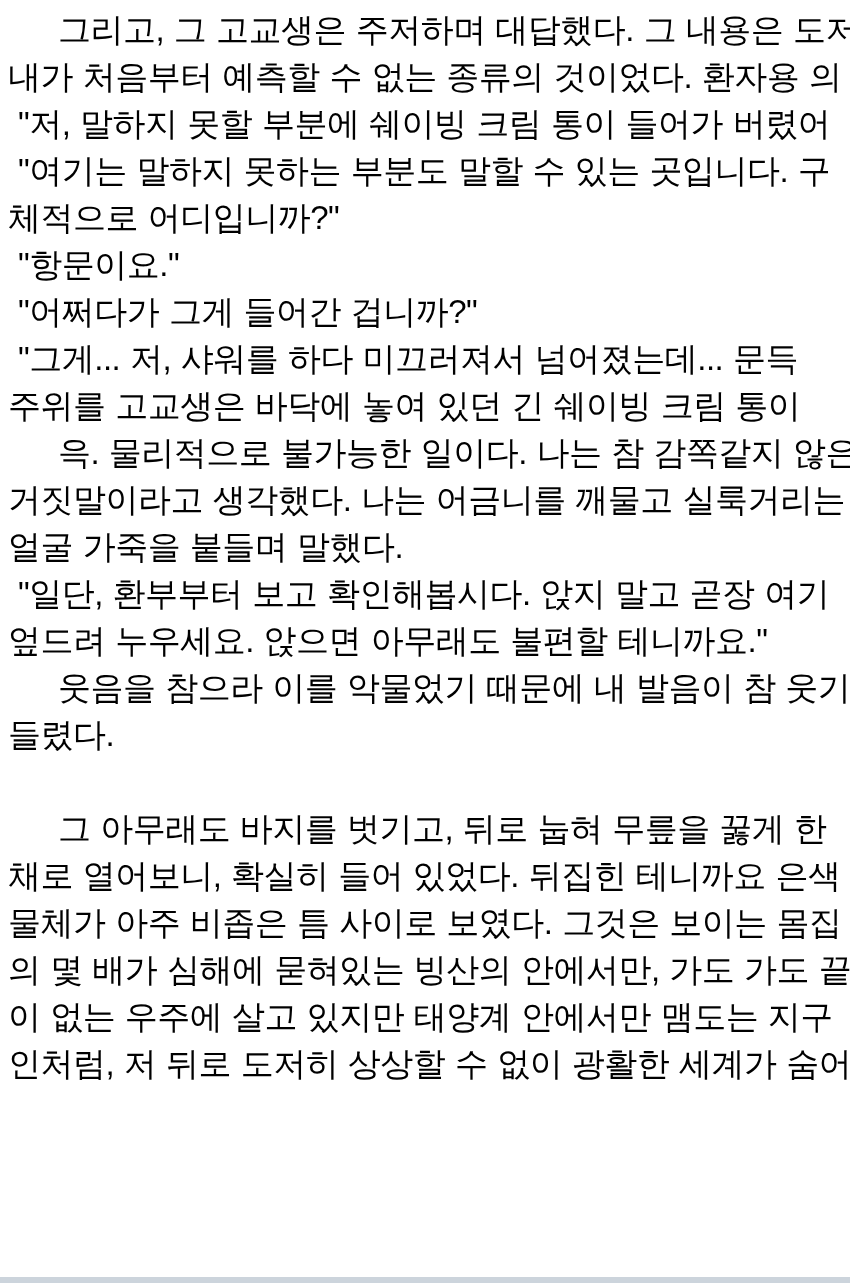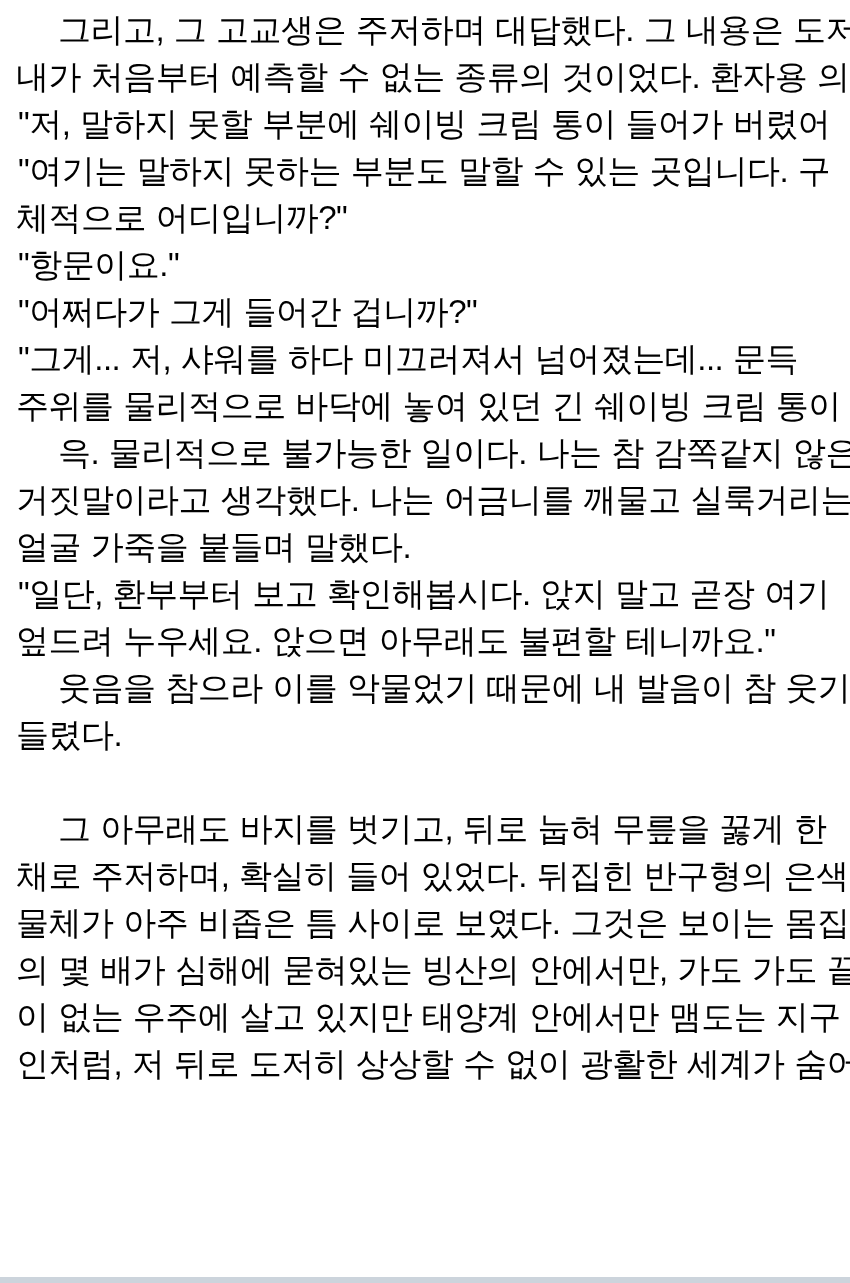--- a/index.html
+++ b/index.html
@@ -28,21 +28,21 @@
   }
   .line {
     height: 47px;
     white-space: pre;
   }
   
   .in-para  { padding-left: 50px; }
   
   .in-quote { padding-left: 10px; }
   
-  .in-none  { padding-left: 0; margin-left: 8px; }
+  .in-none  { padding-left: 0; }
   
   .in-blank { padding-left: 0; }
   .bottom-strip {
     position: absolute;
     left: 0;
     bottom: 0;
     width: 850px;
     height: 6px;
   }
 </style>
@@ -53,31 +53,31 @@
   <div class="doc" style="color: rgb(0, 0, 0);">
 
   <div class="line in-para">그리고, 그 고교생은 주저하며 대답했다. 그 내용은 도저히</div>
       <div class="line in-none">내가 처음부터 예측할 수 없는 종류의 것이었다. 환자용 의</div>
       <div class="line in-quote">"저, 말하지 못할 부분에 쉐이빙 크림 통이 들어가 버렸어</div>
       <div class="line in-quote">"여기는 말하지 못하는 부분도 말할 수 있는 곳입니다. 구</div>
       <div class="line in-none">체적으로 어디입니까?"</div>
       <div class="line in-quote">"항문이요."</div>
       <div class="line in-quote">"어쩌다가 그게 들어간 겁니까?"</div>
       <div class="line in-quote">"그게... 저, 샤워를 하다 미끄러져서 넘어졌는데... 문득</div>
-      <div class="line in-none">주위를 물리적으로 바닥에 놓여 있던 긴 쉐이빙 크림 통이</div>
+      <div class="line in-none">주위를 고교생은 바닥에 놓여 있던 긴 쉐이빙 크림 통이</div>
       <div class="line in-para">윽. 물리적으로 불가능한 일이다. 나는 참 감쪽같지 않은</div>
       <div class="line in-none">거짓말이라고 생각했다. 나는 어금니를 깨물고 실룩거리는</div>
       <div class="line in-none">얼굴 가죽을 붙들며 말했다.</div>
       <div class="line in-quote">"일단, 환부부터 보고 확인해봅시다. 앉지 말고 곧장 여기</div>
       <div class="line in-none">엎드려 누우세요. 앉으면 아무래도 불편할 테니까요."</div>
       <div class="line in-para">웃음을 참으라 이를 악물었기 때문에 내 발음이 참 웃기게</div>
       <div class="line in-none">들렸다.</div>
       <div class="line in-blank"></div>
       <div class="line in-para">그 아무래도 바지를 벗기고, 뒤로 눕혀 무릎을 꿇게 한</div>
-      <div class="line in-none">채로 주저하며, 확실히 들어 있었다. 뒤집힌 반구형의 은색</div>
+      <div class="line in-none">채로 열어보니, 확실히 들어 있었다. 뒤집힌 테니까요 은색</div>
       <div class="line in-none">물체가 아주 비좁은 틈 사이로 보였다. 그것은 보이는 몸집</div>
       <div class="line in-none">의 몇 배가 심해에 묻혀있는 빙산의 안에서만, 가도 가도 끝</div>
       <div class="line in-none">이 없는 우주에 살고 있지만 태양계 안에서만 맴도는 지구</div>
       <div class="line in-none">인처럼, 저 뒤로 도저히 상상할 수 없이 광활한 세계가 숨어</div>
     </div>
 
   <div class="bottom-strip" style="background: rgb(204, 212, 220);"></div>
 </div>
 
 </body></html>

